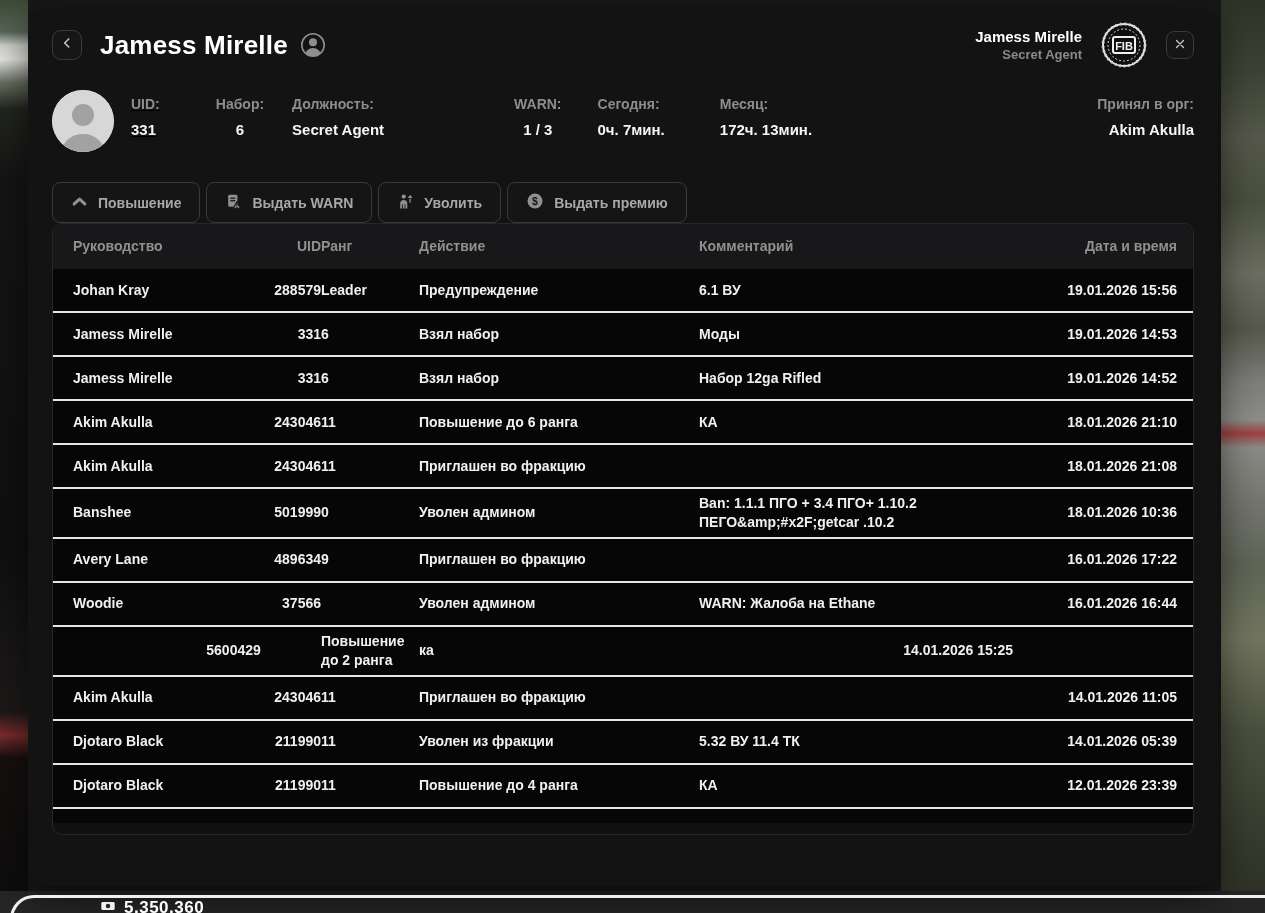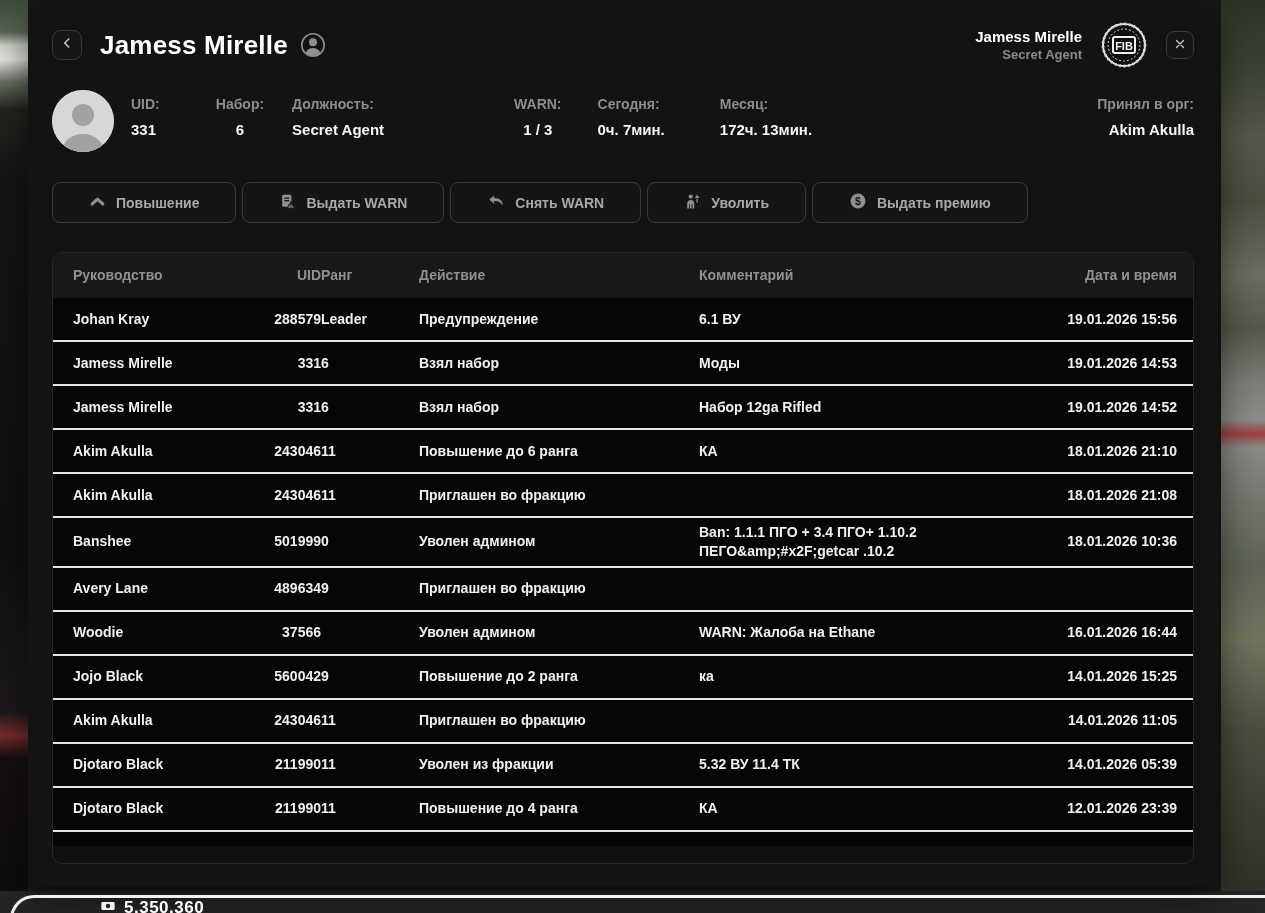--- a/index.html
+++ b/index.html
@@ -40,38 +40,38 @@
   .who-role { font-size:13px; font-weight:600; color:#8a8a8a; margin-top:2px; }
   .fib-logo { margin-left:18px; flex:0 0 auto; display:flex; }
   .close-btn { margin-left:18px; width:28px; height:28px; border-radius:8px; }
 
   
   .stats { display:flex; align-items:flex-start; margin-top:28px; }
   .avatar { width:62px; height:62px; border-radius:50%; background:#d7d7d7; overflow:hidden; flex:0 0 auto;}
   .stat { display:flex; flex-direction:column; gap:9px; padding-top:6px; }
   .stat .lbl { font-size:14px; font-weight:600; color:#8d8d8d; }
   .stat .val { font-size:15px; font-weight:800; color:#f5f5f5; }
-  .stat.s1 { margin-left:17px; }
+  .stat.s1 { margin-left:17px;text-decoration:underline; }
   .stat.s2 { margin-left:56px; text-align:center; }
   .stat.s3 { margin-left:28px; }
   .stat.s4 { margin-left:130px; text-align:center; }
   .stat.s5 { margin-left:36px;justify-content:flex-end; }
   .stat.s6 { margin-left:55px; }
   .stat.s7 { margin-left:auto; text-align:right; }
 
   
   .actions { display:flex; gap:6px; margin-top:30px; }
-  .act-btn { height:41px; padding:0 36px; border:1px solid #3a3a3c; border-radius:8px;
+  .act-btn { height:41px; padding:0 18px; border:1px solid #3a3a3c; border-radius:8px;
     background:#151516; color:#a8a8a8; font-size:14px; font-weight:700;
     display:flex; align-items:center; gap:10px; cursor:pointer;
     font-family:"Liberation Sans", sans-serif; }
   .act-btn svg { flex:0 0 auto; }
 
   
-  .table-frame { margin-top:29px; height:612px; border:1px solid #27272a;
+  .table-frame { height:612px; border:1px solid #27272a;
     border-radius:10px; overflow:hidden; background:#101012; }
   .log-head, .log-row { display:grid;
     grid-template-columns:200px 68px 98px 280px 330px 1fr; align-items:center; }
   .log-head { height:45px; background:#18181a; color:#909090; font-size:14px; font-weight:700; }
   .log-row { min-height:44px; background:#060607; border-bottom:2px solid #e5e5e5;
     color:#f0f0f0; font-size:14px; font-weight:700; }
   .cell { padding:5px 0; line-height:1.35; }
   .al { text-align:left; padding-left:20px; }
   .ar { text-align:right; }
   .ac { text-align:left; }
@@ -202,26 +202,20 @@
               <rect x="4.5" y="2.5" width="13" height="17" rx="2" fill="#8f8f8f"></rect>
               <rect x="7.5" y="6.5" width="7" height="1.8" fill="#151516"></rect>
               <rect x="7.5" y="10" width="7" height="1.8" fill="#151516"></rect>
               <path d="M16.8 12.5l5.2 9h-10.4z" fill="#8f8f8f" stroke="#151516" stroke-width="1.6"></path>
               <rect x="16.1" y="15.6" width="1.5" height="3.2" fill="#151516"></rect>
               <rect x="16.1" y="19.5" width="1.5" height="1.4" fill="#151516"></rect>
             </svg></span>
           <span>Выдать WARN</span>
         </button>
         <button class="act-btn">
-          <span><svg width="18" height="18" viewBox="0 0 24 24">
-              <path d="M9.5 4.5L3 10l6.5 5.5v-3.6c5.4-.2 9 1.6 11.5 6.1.3-6.6-4.6-9.7-11.5-9.9z" fill="#8f8f8f"></path>
-            </svg></span>
-          <span>Снять WARN</span>
-        </button>
-        <button class="act-btn">
           <span><svg width="17" height="17" viewBox="0 0 24 24">
               <circle cx="9.5" cy="5" r="3" fill="#8f8f8f"></circle>
               <path d="M4.5 22v-7c0-3 2-5 5-5s5 2 5 5v7h-2.6v-6h-1.2v6H8.3v-6H7.1v6z" fill="#8f8f8f"></path>
               <path d="M18.5 2.5l3.5 4.5h-7z" fill="#8f8f8f"></path>
               <rect x="17.6" y="8" width="1.8" height="5.5" fill="#8f8f8f"></rect>
             </svg></span>
           <span>Уволить</span>
         </button>
         <button class="act-btn">
           <span><svg width="18" height="18" viewBox="0 0 24 24">
@@ -289,31 +283,31 @@
             <span class="cell ac">Уволен админом</span>
             <span class="cell ac">Ban: 1.1.1 ПГО + 3.4 ПГО+ 1.10.2 ПЕГО&amp;amp;#x2F;getcar .10.2</span>
             <span class="cell ar c-date">18.01.2026 10:36</span>
           </div>
           <div class="log-row">
             <span class="cell al">Avery Lane</span>
             <span class="cell ar">489634</span>
             <span class="cell ac">9</span>
             <span class="cell ac">Приглашен во фракцию</span>
             <span class="cell ac"></span>
+            <span class="cell ar c-date">16.01.2026 17:22</span>
           </div>
           <div class="log-row">
             <span class="cell al">Woodie</span>
             <span class="cell ar">37566</span>
             <span class="cell ac"></span>
             <span class="cell ac">Уволен админом</span>
             <span class="cell ac">WARN: Жалоба на Ethane</span>
             <span class="cell ar c-date">16.01.2026 16:44</span>
           </div>
           <div class="log-row">
-            <span class="cell al">Jojo Black</span>
             <span class="cell ar">560042</span>
             <span class="cell ac">9</span>
             <span class="cell ac">Повышение до 2 ранга</span>
             <span class="cell ac">ка</span>
             <span class="cell ar c-date">14.01.2026 15:25</span>
           </div>
           <div class="log-row">
             <span class="cell al">Akim Akulla</span>
             <span class="cell ar">243046</span>
             <span class="cell ac">11</span>

